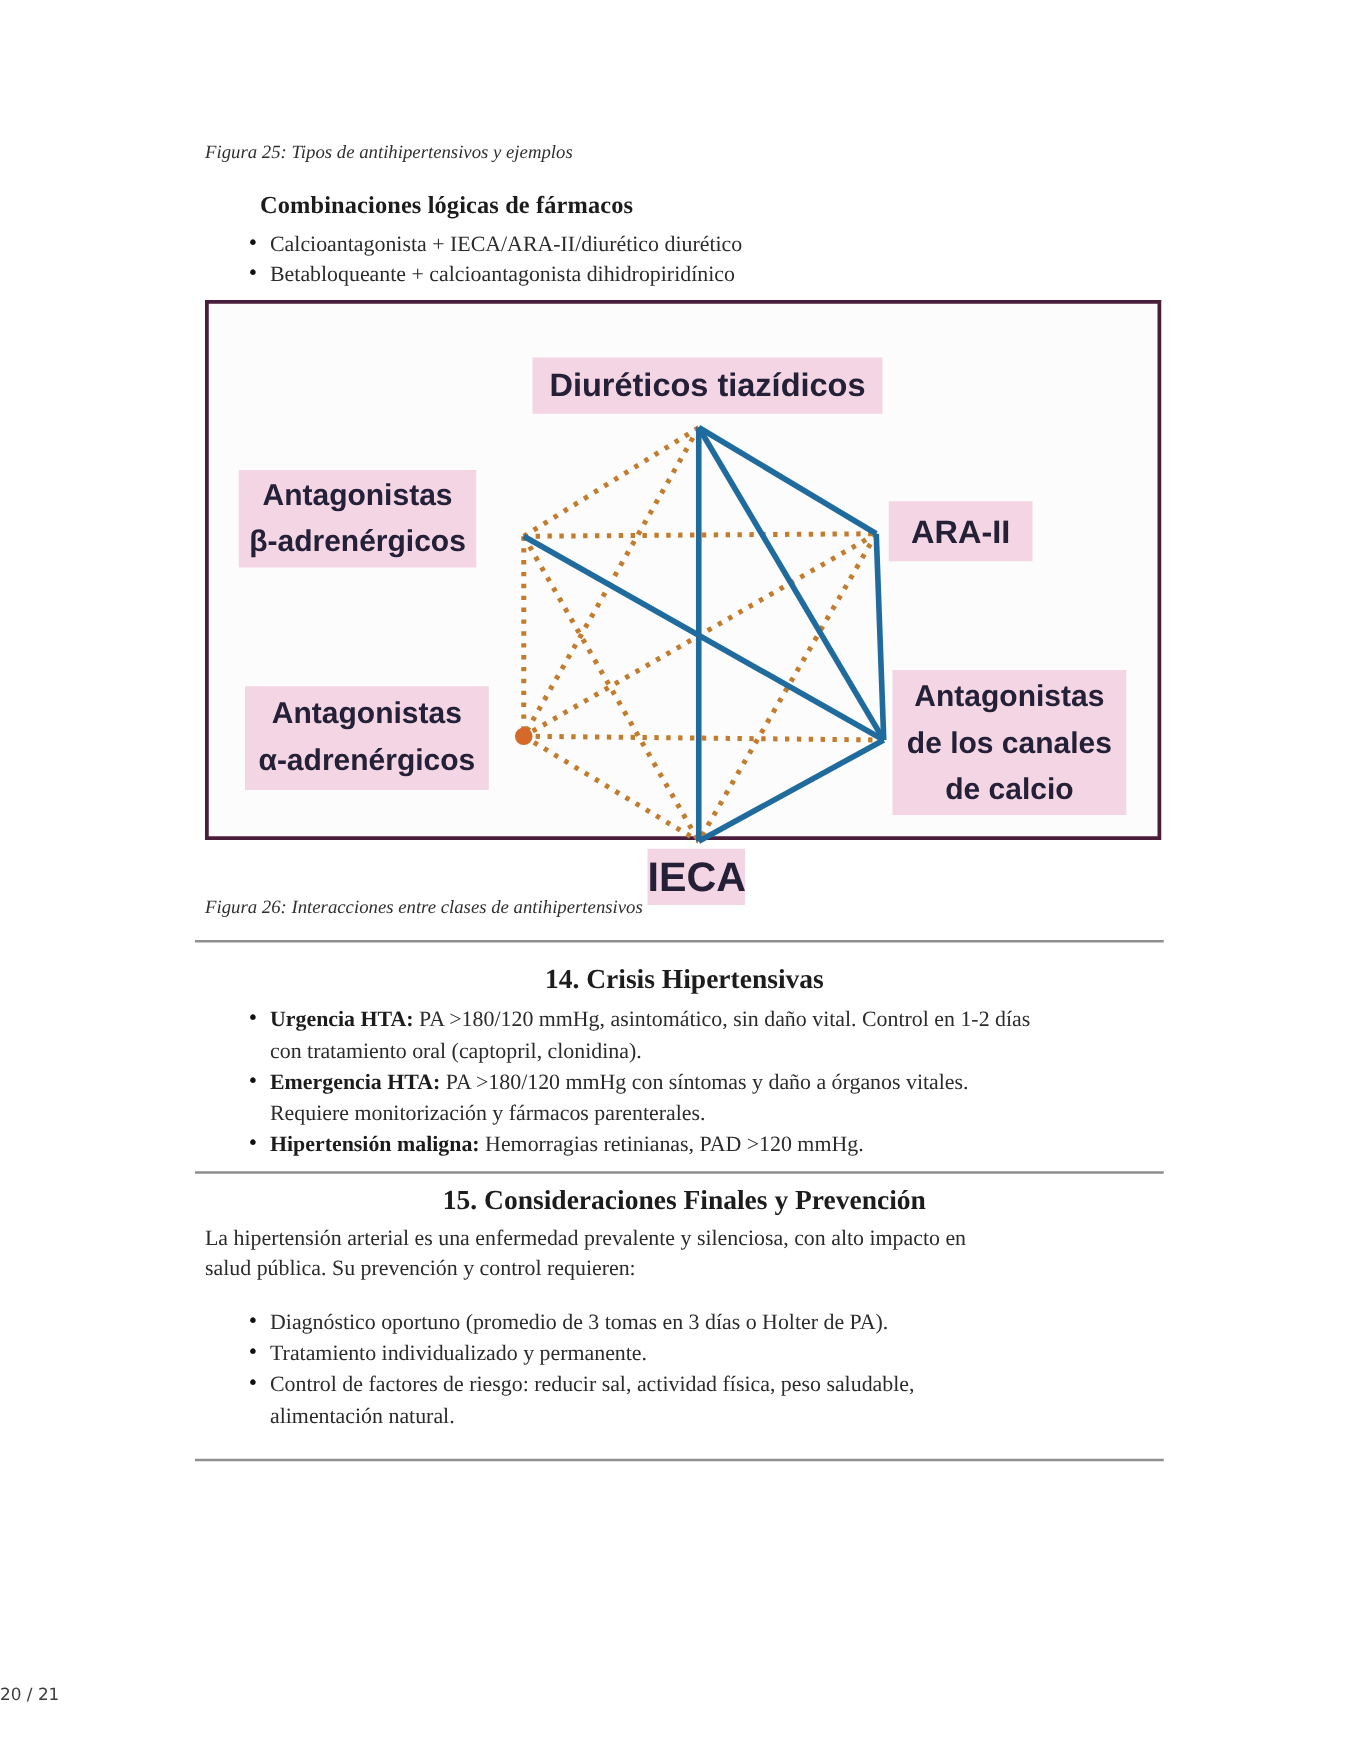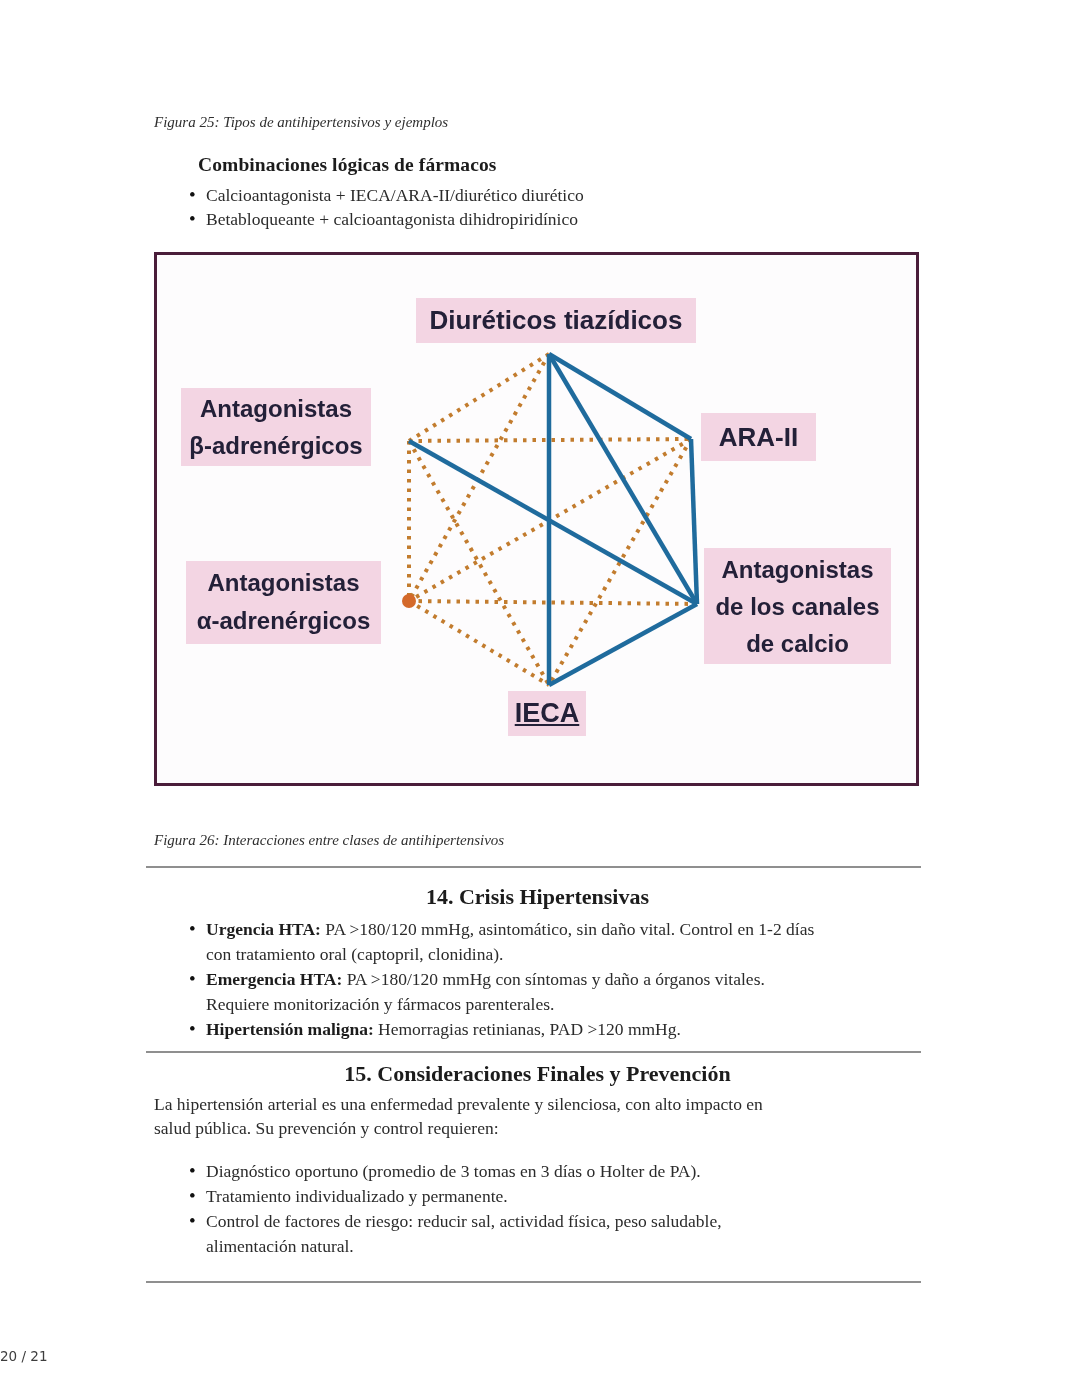--- a/index.html
+++ b/index.html
@@ -1,21 +1,21 @@
 <!DOCTYPE html>
 <html><head>
 <meta charset="utf-8">
 <style>
   * { margin:0; padding:0; box-sizing:border-box; }
   html,body { background:#ffffff; }
   body {
     width:1080px; height:1397px; position:relative; overflow:hidden;
     font-family:"Liberation Serif", serif; color:#2b2b2b;
   }
-  .column { position:absolute; left:154px; top:0; width:767px; }
+  .column { position:absolute; left:164px; top:0; width:767px; }
 
   .caption {
     font-style:italic; font-size:15px; line-height:21px; color:#2f2f2f;
   }
   .caption--first { margin-top:112px; }
   .caption--second { margin-top:44px; }
 
   h3.subhead {
     margin-top:19px; font-size:19.5px; line-height:25px; font-weight:bold; color:#1c1c1c;
     letter-spacing:0.1px;
@@ -45,38 +45,38 @@
 
   hr.rule {
     border:none; border-top:2px solid #8f8f8f; margin-left:-8px; width:775px;
   }
   .rule--1 { margin-top:15px; }
   .rule--2 { margin-top:9px; }
   .rule--3 { margin-top:22px; }
 
   
   figure.diagram-frame {
-    margin-top:21px; position:relative; width:765px; height:534px;
+    margin-top:9px; position:relative; width:765px; height:432px;
     border:3px solid #4a1d3a; background:#fdfcfd;
   }
   svg.diagram-svg { position:absolute; left:0; top:0; width:759px; height:518px; }
   .edge-solid  { stroke:#1f6b9d; stroke-width:4.5; fill:none; }
   .edge-dotted { stroke:#c27c2e; stroke-width:4;   fill:none; stroke-dasharray:3.5 6; }
   .vertex-dot  { fill:#d4692a; }
 
   .node-label {
     position:absolute; background:#f3d5e3; color:#232038; text-align:center;
     font-family:"Liberation Sans", sans-serif; font-weight:600; white-space:pre-line;
   }
   .node-label--thiazides { left:259px; top:43px;  width:280px; height:45px; font-size:26px; line-height:45px; }
   .node-label--beta      { left:24px;  top:133px; width:190px; height:78px; font-size:24px; line-height:37px; padding-top:2px; }
   .node-label--ara2      { left:544px; top:158px; width:115px; height:48px; font-size:26px; line-height:48px; }
   .node-label--alpha     { left:29px;  top:306px; width:195px; height:83px; font-size:24px; line-height:38px; padding-top:3px; }
   .node-label--ccb       { left:547px; top:293px; width:187px; height:116px; font-size:24px; line-height:37px; padding-top:3px; }
-  .node-label--ieca      { left:351px; top:436px; width:78px;  height:45px; font-size:27px; line-height:45px;text-decoration:underline; }
+  .node-label--ieca      { left:351px; top:436px; width:78px;  height:45px; font-size:33px; line-height:45px; }
 
   .page-footer {
     position:absolute; left:0; top:1348px; width:1080px; 
     font-family:"DejaVu Sans", sans-serif; font-size:13.5px; color:#3d3d3d;
   }
 </style>
 </head>
 <body>
 
 <div class="column">

